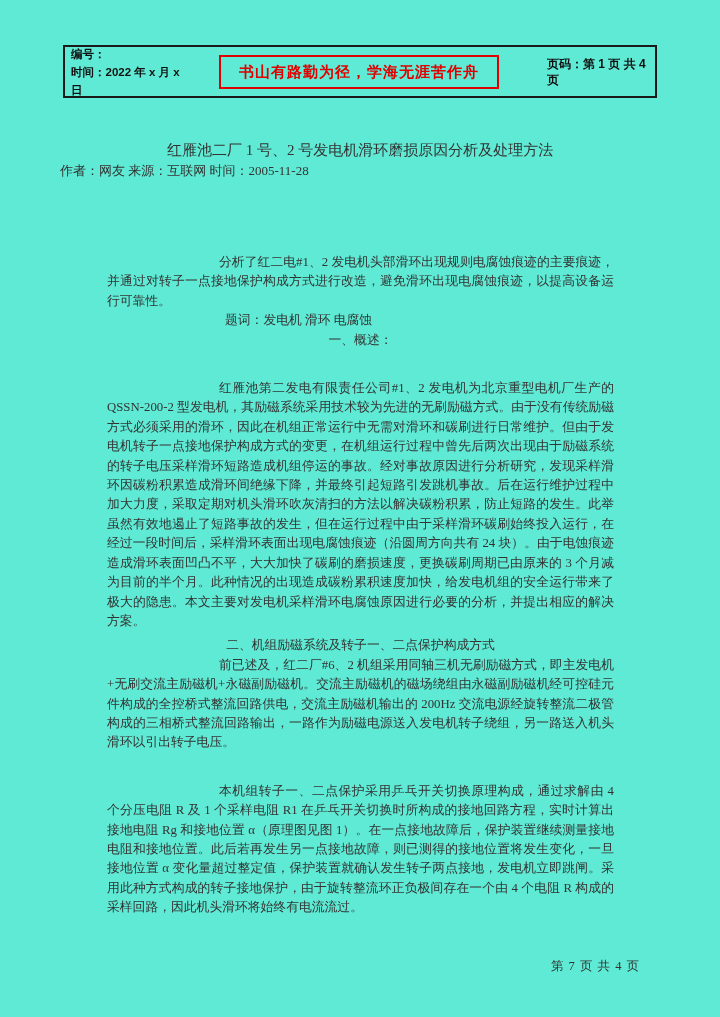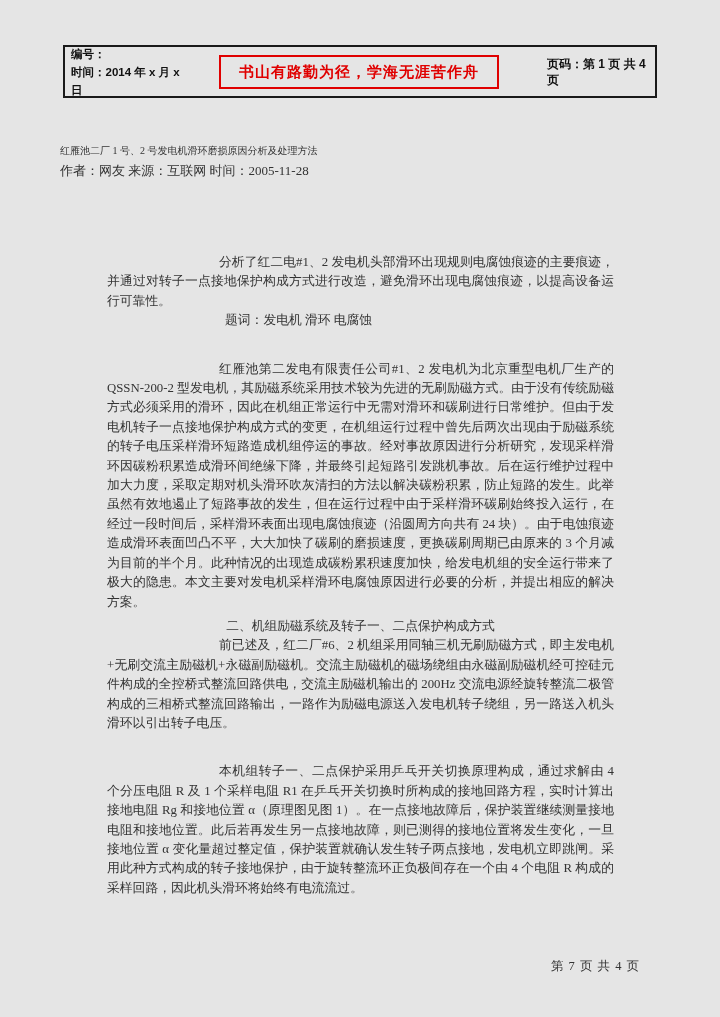--- a/index.html
+++ b/index.html
@@ -4,21 +4,21 @@
 <style>
   * { margin: 0; padding: 0; box-sizing: border-box; }
   html, body { background: #ffffff; }
   body { font-family: "Liberation Serif", "DejaVu Serif", serif; }
 
   .page {
     position: relative;
     width: 720px;
     height: 1017px;
     margin: 0 auto;
-    background: #e5e5e5;
+    background: #5eead4;
     color: #333333;
     overflow: hidden;
   }
 
   
   .header-box {
     position: absolute;
     left: 63px;
     top: 45px;
     width: 594px;
@@ -61,21 +61,22 @@
     line-height: 16px;
     color: #111111;
   }
 
   
   .title {
     position: absolute;
     left: 60px;
     right: 60px;
     top: 141px;
-    font-size: 10px;
+    text-align: center;
+    font-size: 15px;
     font-weight: normal;
     line-height: 19px;
     color: #333333;
   }
   .byline {
     position: absolute;
     left: 60px;
     right: 60px;
     top: 161px;
     text-align: left;
@@ -113,36 +114,37 @@
   }
 </style>
 </head>
 <body>
 
 <div class="page">
 
   <div class="header-box">
     <div class="header-left">
       <div>编号：</div>
-      <div>时间：2014 年 x 月 x 日</div>
+      <div>时间：2022 年 x 月 x 日</div>
     </div>
     <div class="header-mid">
       <div class="motto">书山有路勤为径，学海无涯苦作舟</div>
     </div>
     <div class="header-right">
       <div>页码：第 1 页 共 4 页</div>
     </div>
   </div>
 
   <div class="title">红雁池二厂 1 号、2 号发电机滑环磨损原因分析及处理方法</div>
   <div class="byline">作者：网友  来源：互联网  时间：2005-11-28</div>
 
   <div class="body-block">
     <p>分析了红二电#1、2 发电机头部滑环出现规则电腐蚀痕迹的主要痕迹，并通过对转子一点接地保护构成方式进行改造，避免滑环出现电腐蚀痕迹，以提高设备运行可靠性。</p>
     <div class="keywords">题词：发电机  滑环   电腐蚀</div>
+    <div class="section-heading">一、概述：</div>
     <p class="para-gap-sm">红雁池第二发电有限责任公司#1、2 发电机为北京重型电机厂生产的 QSSN-200-2 型发电机，其励磁系统采用技术较为先进的无刷励磁方式。由于没有传统励磁方式必须采用的滑环，因此在机组正常运行中无需对滑环和碳刷进行日常维护。但由于发电机转子一点接地保护构成方式的变更，在机组运行过程中曾先后两次出现由于励磁系统的转子电压采样滑环短路造成机组停运的事故。经对事故原因进行分析研究，发现采样滑环因碳粉积累造成滑环间绝缘下降，并最终引起短路引发跳机事故。后在运行维护过程中加大力度，采取定期对机头滑环吹灰清扫的方法以解决碳粉积累，防止短路的发生。此举虽然有效地遏止了短路事故的发生，但在运行过程中由于采样滑环碳刷始终投入运行，在经过一段时间后，采样滑环表面出现电腐蚀痕迹（沿圆周方向共有 24 块）。由于电蚀痕迹造成滑环表面凹凸不平，大大加快了碳刷的磨损速度，更换碳刷周期已由原来的 3 个月减为目前的半个月。此种情况的出现造成碳粉累积速度加快，给发电机组的安全运行带来了极大的隐患。本文主要对发电机采样滑环电腐蚀原因进行必要的分析，并提出相应的解决方案。</p>
     <div class="section-heading para-gap-xs">二、机组励磁系统及转子一、二点保护构成方式</div>
     <p>前已述及，红二厂#6、2 机组采用同轴三机无刷励磁方式，即主发电机+无刷交流主励磁机+永磁副励磁机。交流主励磁机的磁场绕组由永磁副励磁机经可控硅元件构成的全控桥式整流回路供电，交流主励磁机输出的 200Hz 交流电源经旋转整流二极管构成的三相桥式整流回路输出，一路作为励磁电源送入发电机转子绕组，另一路送入机头滑环以引出转子电压。</p>
     <p class="para-gap-sm">本机组转子一、二点保护采用乒乓开关切换原理构成，通过求解由 4 个分压电阻 R 及 1 个采样电阻 R1 在乒乓开关切换时所构成的接地回路方程，实时计算出接地电阻 Rg 和接地位置 α（原理图见图 1）。在一点接地故障后，保护装置继续测量接地电阻和接地位置。此后若再发生另一点接地故障，则已测得的接地位置将发生变化，一旦接地位置 α 变化量超过整定值，保护装置就确认发生转子两点接地，发电机立即跳闸。采用此种方式构成的转子接地保护，由于旋转整流环正负极间存在一个由 4 个电阻 R 构成的采样回路，因此机头滑环将始终有电流流过。</p>
   </div>
 
   <div class="footer">第 7 页 共 4 页</div>
 
 </div>
 

